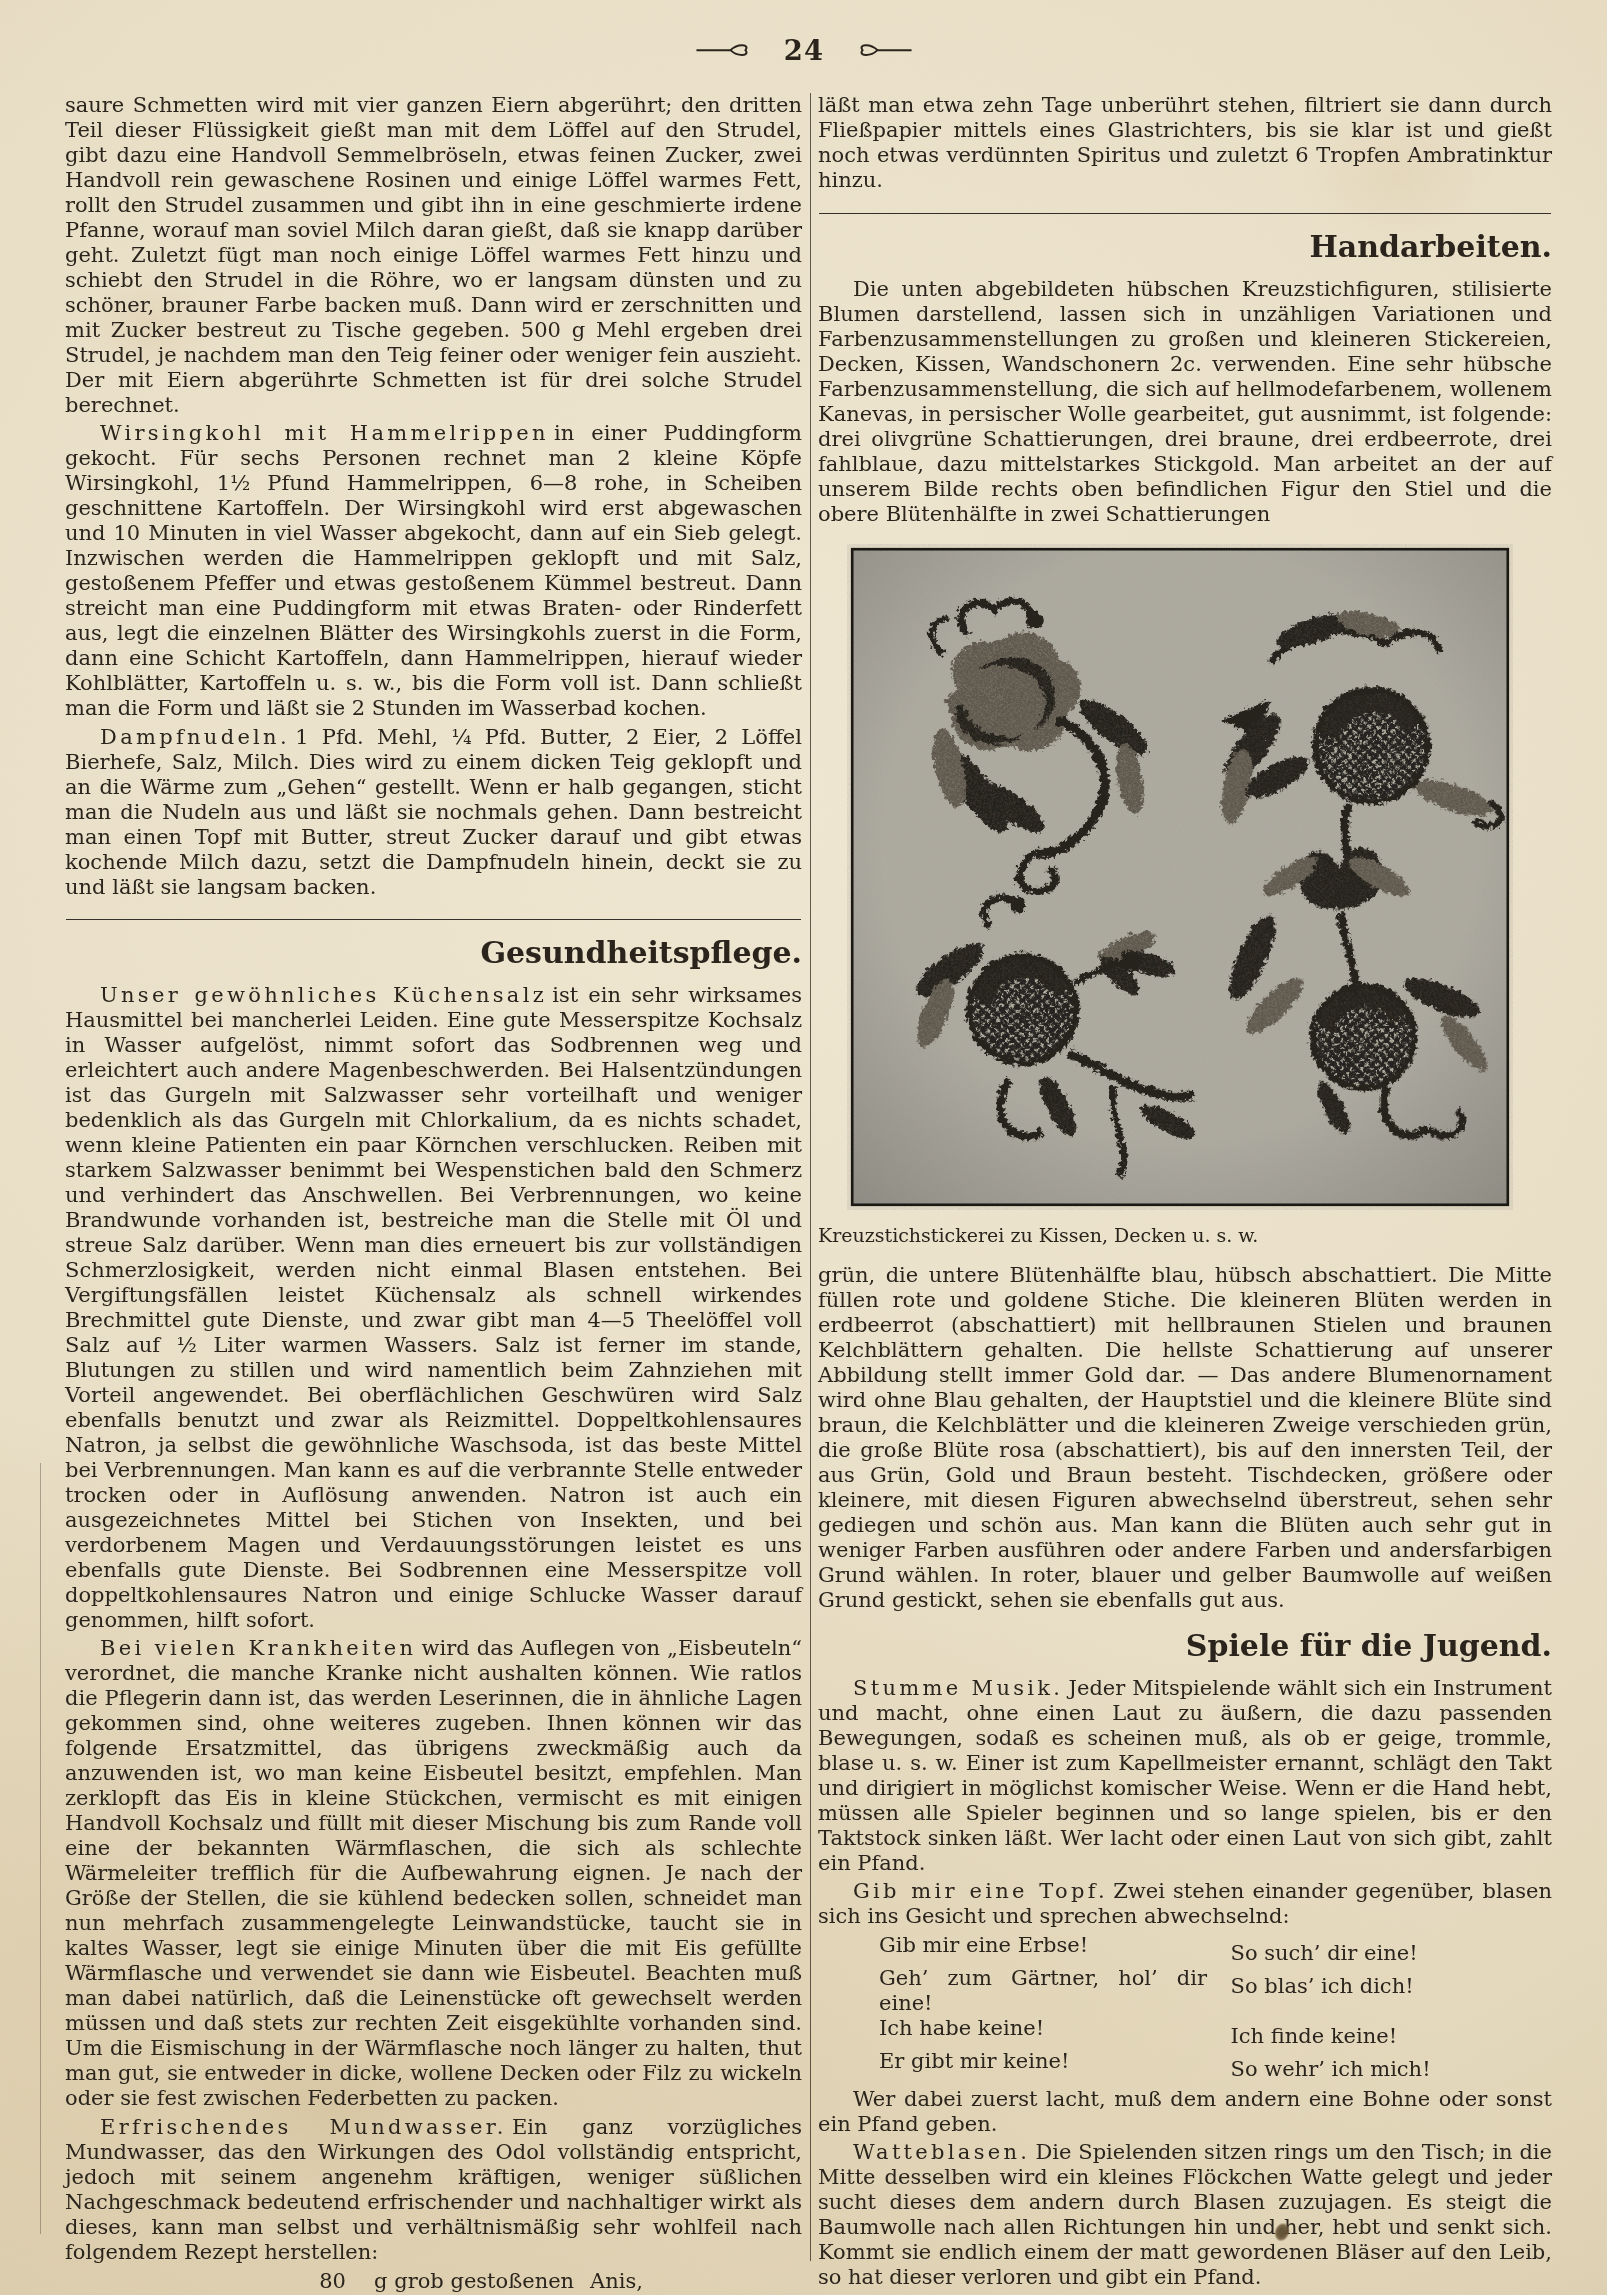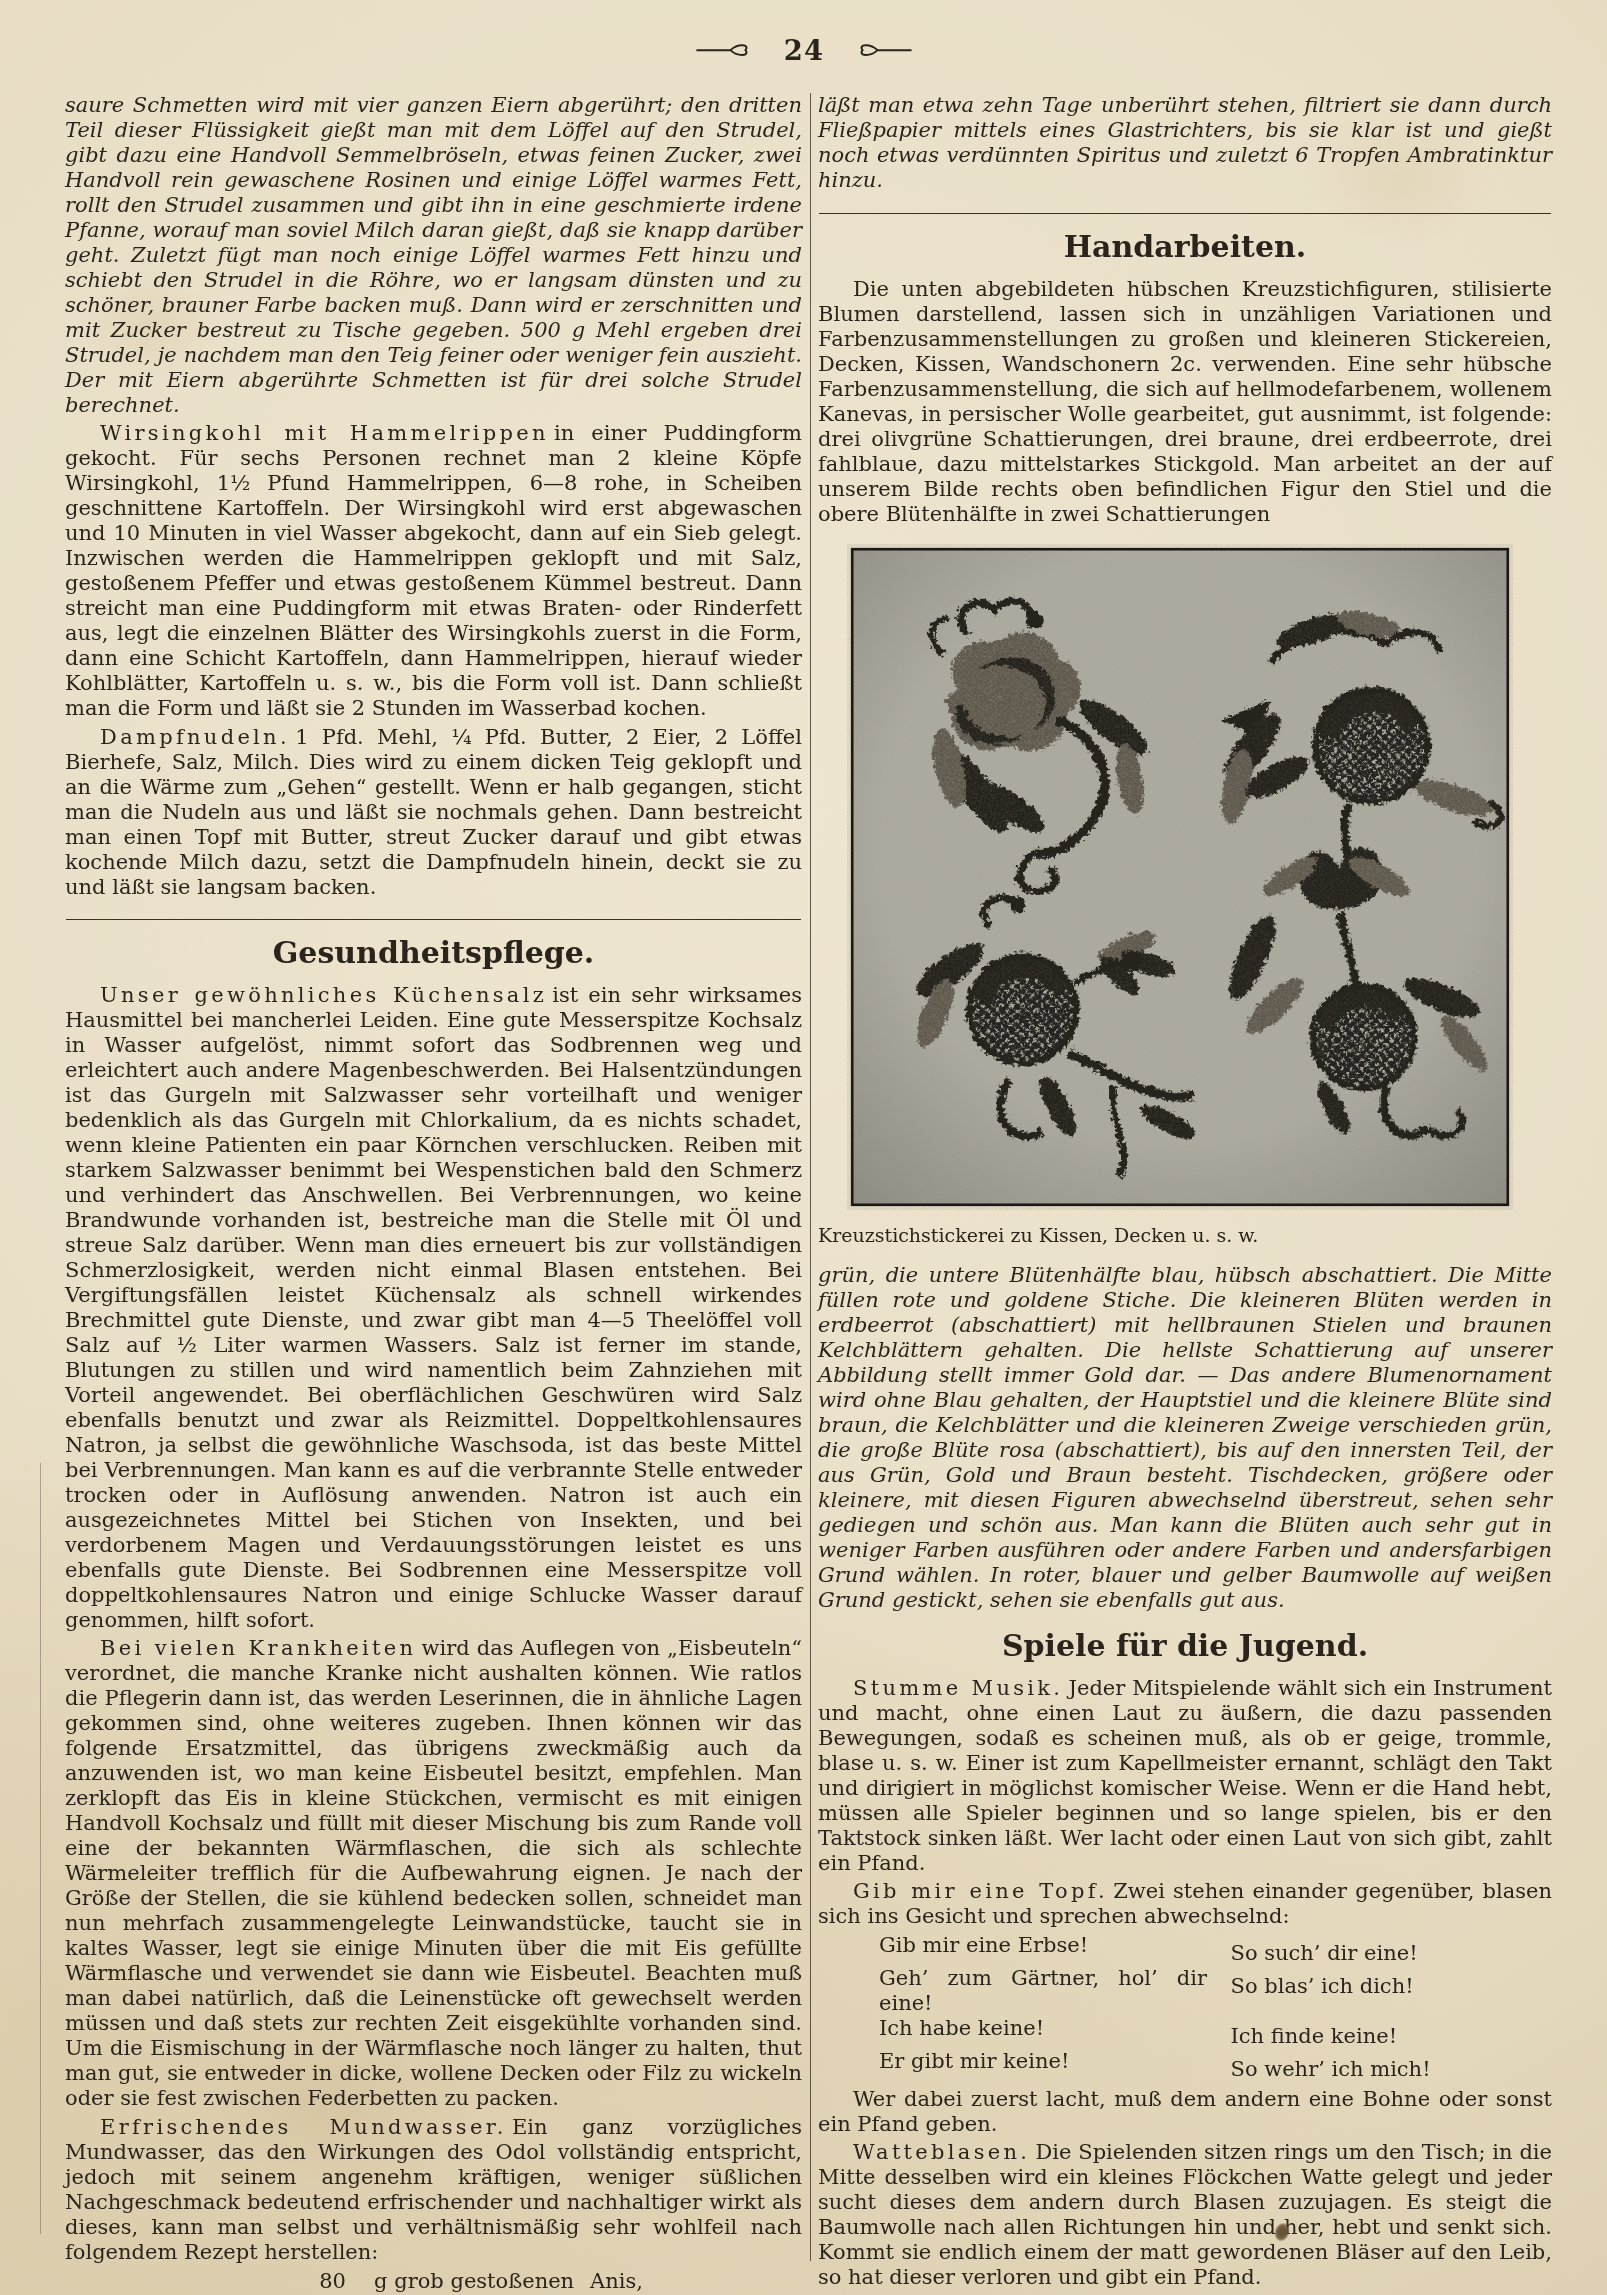--- a/index.html
+++ b/index.html
@@ -25,25 +25,25 @@
   .page-number{font-size:27.4px;font-weight:bold;letter-spacing:1.3px;display:inline-block;vertical-align:middle;margin:0 22px;}
   .fleuron{display:inline-block;vertical-align:middle;width:63px;height:18.3px;}
   .fleuron path{stroke:#2a241c;stroke-width:3;fill:none;}
 
   .col{position:absolute;top:93px;width:737px;font-size:21px;line-height:25px;text-align:justify;}
   .col-left{left:65px;}
   .col-right{left:818px;width:734px;}
   .col-divider{position:absolute;left:810px;top:93px;width:1.3px;height:2168px;background:rgba(48,40,30,.75);}
 
   p.para{margin:0 0 3.3px 0;text-indent:35px;}
-  p.para.noindent{text-indent:0;font-style:italic;}
+  p.para.noindent{text-indent:0;}
   .lead{letter-spacing:3.3px;margin-right:5.2px;}
   .rule{height:1.3px;background:#35302a;margin:19.6px 1.3px 0 1.3px;}
   .rule.thick{height:4.6px;background:#2c2620;margin-top:15.7px;}
-  .section-title{text-align:center;font-weight:bold;font-size:30px;line-height:34px;margin:15.7px 0 13px 0;text-indent:0;}
+  .section-title{text-align:right;font-weight:bold;font-size:30px;line-height:34px;margin:15.7px 0 13px 0;text-indent:0;}
 
   .recipe{margin:2.6px 0 2.6px 235px;line-height:26px;}
   .recipe-row{display:flex;}
   .recipe-qty{width:65px;text-align:center;}
   .recipe-unit{width:216px;padding-left:9.1px;white-space:pre;}
   .recipe-name{flex:1;}
 
   .figure{margin:17px 0 5.2px 29px;width:666px;}
   .stitch-art{display:block;width:666px;height:666px;}
   .figure-caption{font-size:19px;margin:13px 0 15.7px 0;text-indent:0;}

